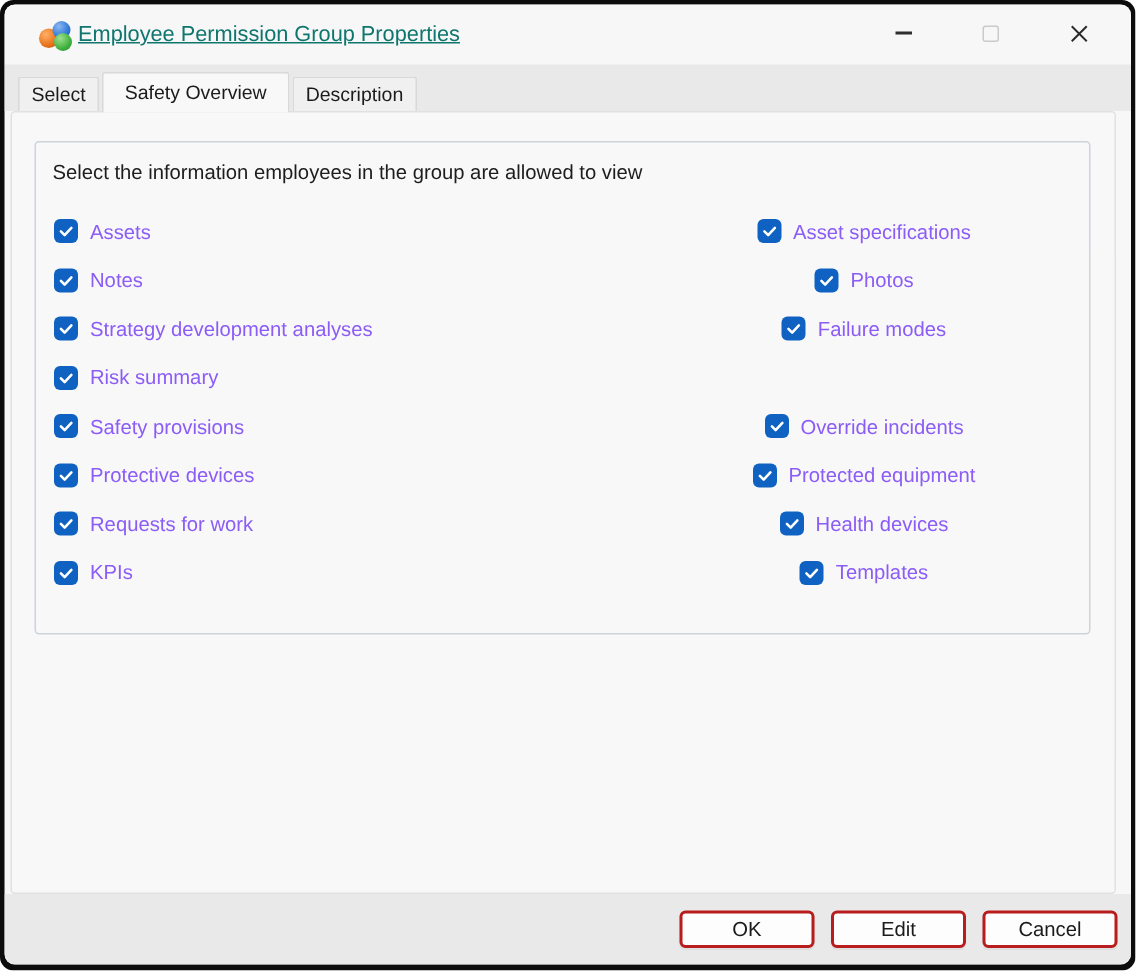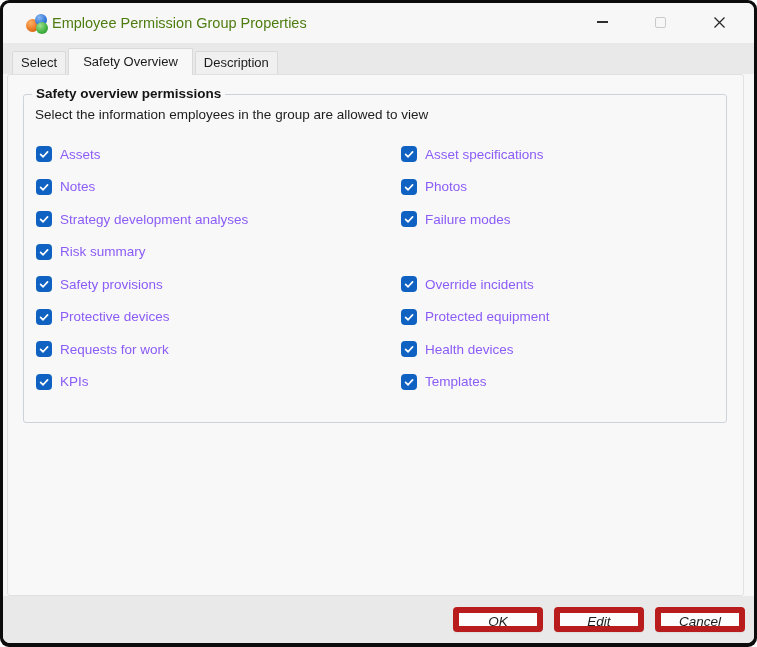--- a/index.html
+++ b/index.html
@@ -11,21 +11,21 @@
   
   .titlebar{position:absolute;left:0;top:0;width:751px;height:40px;background:var(--titlebar-bg,#f7f7f7);}
   .app-icon{position:absolute;left:23px;top:11px;width:23px;height:19px;}
   .app-icon .ball{position:absolute;border-radius:50%;}
   .ball-orange{left:0;top:5px;width:13px;height:13px;
     background:radial-gradient(circle at 35% 30%, #ffb066, var(--app-orange,#e8731c) 60%, #b3540e);}
   .ball-blue{left:9px;top:0;width:12px;height:12px;
     background:radial-gradient(circle at 35% 30%, #8cb8f0, var(--app-blue,#2f77d8) 60%, #1c55a8);}
   .ball-green{left:10px;top:8px;width:12px;height:12px;
     background:radial-gradient(circle at 35% 30%, #9fe08e, var(--app-green,#3fb13f) 60%, #2b8a2b);}
-  .win-title{position:absolute;left:49px;top:0;height:43px;line-height:40px;font-size:14.5px;color:#4d7c0f;white-space:nowrap;}
+  .win-title{position:absolute;left:49px;top:0;height:43px;line-height:40px;font-size:14.5px;color:#0f766e;white-space:nowrap;text-decoration:underline;}
   .winbtn{position:absolute;top:4px;width:42px;height:30px;border:none;background:transparent;
           display:flex;align-items:center;justify-content:center;padding:0;cursor:default;}
   .btn-min{left:578px;} .btn-max{left:636px;} .btn-close{left:695px;}
   .glyph-min{display:block;width:11px;height:2px;background:#2e2e2e;}
   .glyph-max{display:block;width:11px;height:11px;border:1.2px solid #c9cacb;border-radius:2px;}
 
   
   .tabstrip{position:absolute;left:0;top:40px;width:751px;height:31px;background:var(--strip-bg,#e9e9e9);
             display:flex;align-items:flex-end;padding-left:9px;z-index:3;}
   .tab{height:23px;line-height:22px;padding:0 8px;font-size:13px;color:#1b1b1b;background:#f0f0f0;
@@ -35,34 +35,34 @@
 
   
   .page{position:absolute;left:4px;top:71px;width:737px;height:522px;background:var(--page-bg,#f8f8f9);
         border:1px solid #e1e1e1;border-radius:3px;z-index:1;}
   .groupbox{position:absolute;left:15px;top:19px;width:704px;height:329px;
             border:1px solid #ccd3da;border-radius:3px;}
   .legend{position:absolute;left:8px;top:-9px;padding:0 4px;background:var(--page-bg,#f8f8f9);
           font-size:13.5px;font-weight:bold;color:#141414;white-space:nowrap;}
   .group-desc{position:absolute;left:11px;top:12px;font-size:13.5px;color:#1d1d1d;white-space:nowrap;}
   .col{position:absolute;top:43px;width:350px;display:flex;flex-direction:column;}
-  .col-left{left:12px;} .col-right{left:377px;}
+  .col-left{left:12px;} .col-right{left:377px;align-items:center;}
   .row{height:32.5px;display:flex;align-items:center;cursor:default;}
   .row.spacer{pointer-events:none;}
   .cb{width:16px;height:16px;border-radius:4px;background:var(--checkbox,#0f62c1);
       display:flex;align-items:center;justify-content:center;flex:none;}
   .cb svg{display:block;}
   .lbl{margin-left:8px;font-size:13.5px;color:#8b5cf6;white-space:nowrap;}
 
   
   .footer{position:absolute;left:0;top:593px;width:751px;height:47px;background:var(--footer-bg,#e9e9e9);
           display:flex;justify-content:flex-end;align-items:center;gap:11px;padding-right:9px;}
-  .btn{width:90px;height:25px;background:#fdfdfd;border:6px solid #b91c1c;border-radius:4px;
+  .btn{width:90px;height:25px;background:#fdfdfd;border:2px solid #b91c1c;border-radius:4px;
        font-family:"Liberation Sans",sans-serif;font-size:13.5px;color:#1b1b1b;
-       box-shadow:0 1px 1px rgba(0,0,0,0.05);font-style:italic;}
+       box-shadow:0 1px 1px rgba(0,0,0,0.05);}
 </style>
 </head>
 <body>
 
 <div class="screen">
   <div class="dialog">
 
     <div class="titlebar">
       <span class="app-icon">
         <span class="ball ball-orange"></span>
@@ -84,21 +84,20 @@
     </div>
 
     <div class="tabstrip">
       <div class="tab">Select</div>
       <div class="tab active">Safety Overview</div>
       <div class="tab">Description</div>
     </div>
 
     <div class="page">
       <div class="groupbox">
-        <span class="legend">Safety overview permissions</span>
         <div class="group-desc">Select the information employees in the group are allowed to view</div>
 
         <div class="col col-left">
           <label class="row">
             <span class="cb">
               <svg width="12" height="12" viewBox="0 0 12 12">
                   <path d="M2.6 6.3 L5.1 8.8 L9.6 3.9" stroke="#fff" stroke-width="1.7" fill="none" stroke-linecap="round" stroke-linejoin="round"></path>
                 </svg>
             </span>
             <span class="lbl">Assets</span>

